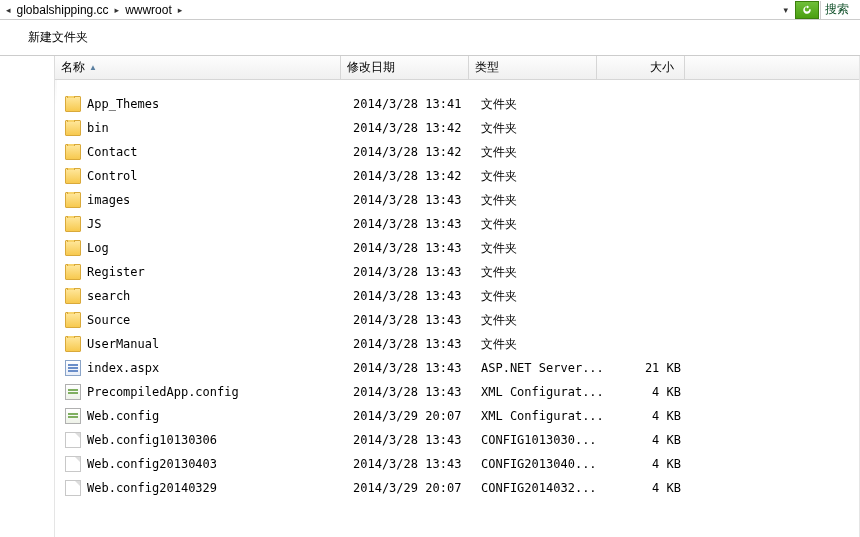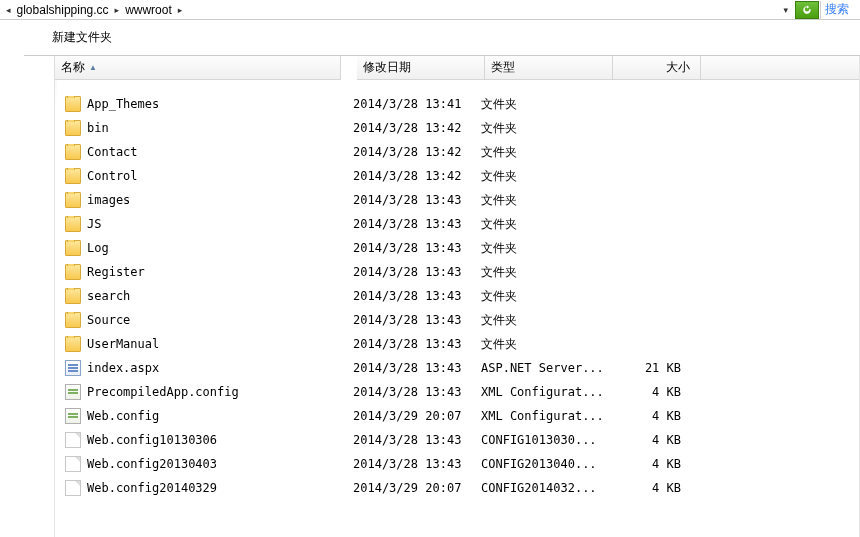--- a/index.html
+++ b/index.html
@@ -37,32 +37,31 @@
     border: 1px solid #3b7f0c;
     display: flex; align-items: center; justify-content: center;
     margin: 0 1px;
   }
   .refresh-btn svg { width: 12px; height: 12px; }
   .search-box {
     width: 40px; height: 18px;
     border-left: 1px solid #ccc;
     display: flex; align-items: center;
     padding-left: 4px;
-    color: #3b82f6;
+    color: #14532d;
     overflow: hidden;
     white-space: nowrap;
   }
 
   
   .toolbar {
     height: 36px;
     border-bottom: 1px solid #ccc;
     display: flex; align-items: center;
     padding-left: 24px;
-    margin-left: 24px;
   }
   .toolbar .new-folder { padding: 2px 4px; }
 
   
   .content-area {
     display: flex;
     height: calc(537px - 20px - 36px);
   }
   .left-pane {
     width: 55px;
@@ -130,21 +129,21 @@
     overflow: hidden;
     padding-left: 6px;
   }
   .col-name { width: 288px; }
   .col-date { width: 128px; }
   .col-type { width: 128px; }
   .col-size { width: 88px; justify-content: flex-end; padding-right: 10px; }
   .col-extra { flex:1; }
 
   .file-header .col-name { width: 286px; }
-  .file-header .col-date { width: 128px; margin-left: 16px; }
+  .file-header .col-date { width: 128px; }
   .file-header .col-type { width: 128px; }
   .file-header .col-size { width: 88px; }
 
   
   .icon {
     width: 16px; height: 16px;
     margin-right: 6px;
     display: inline-block;
     flex-shrink: 0;
   }

